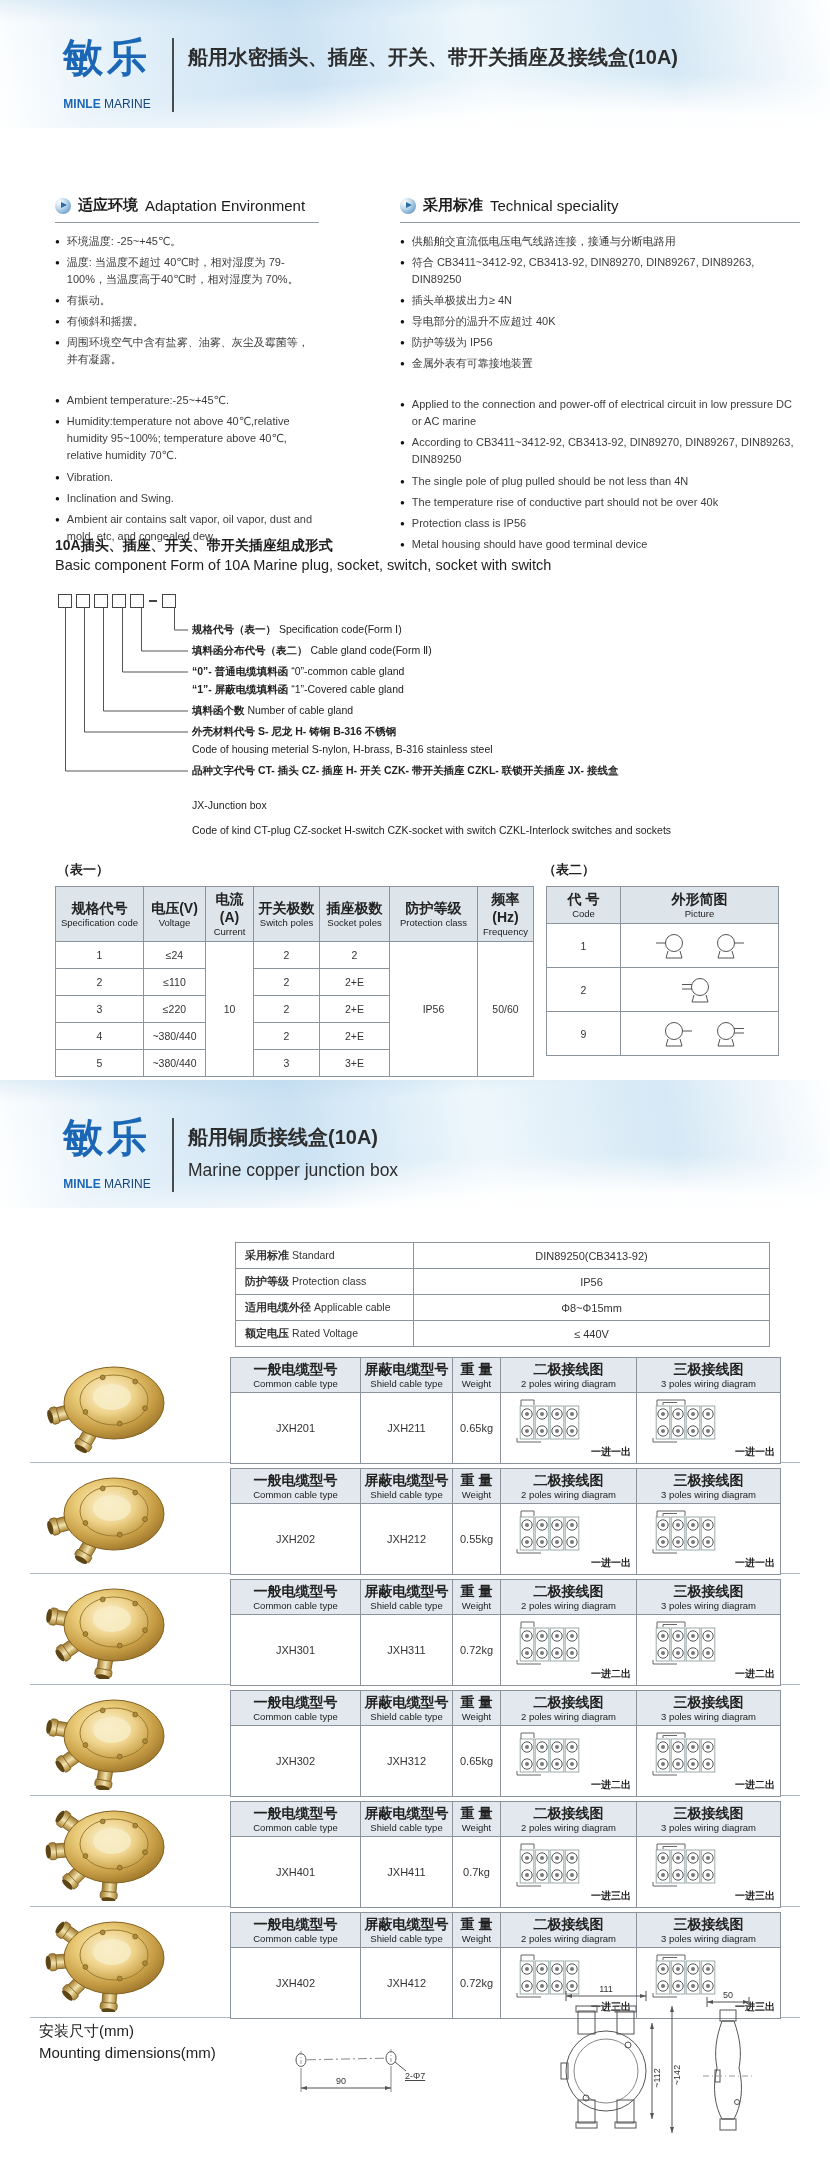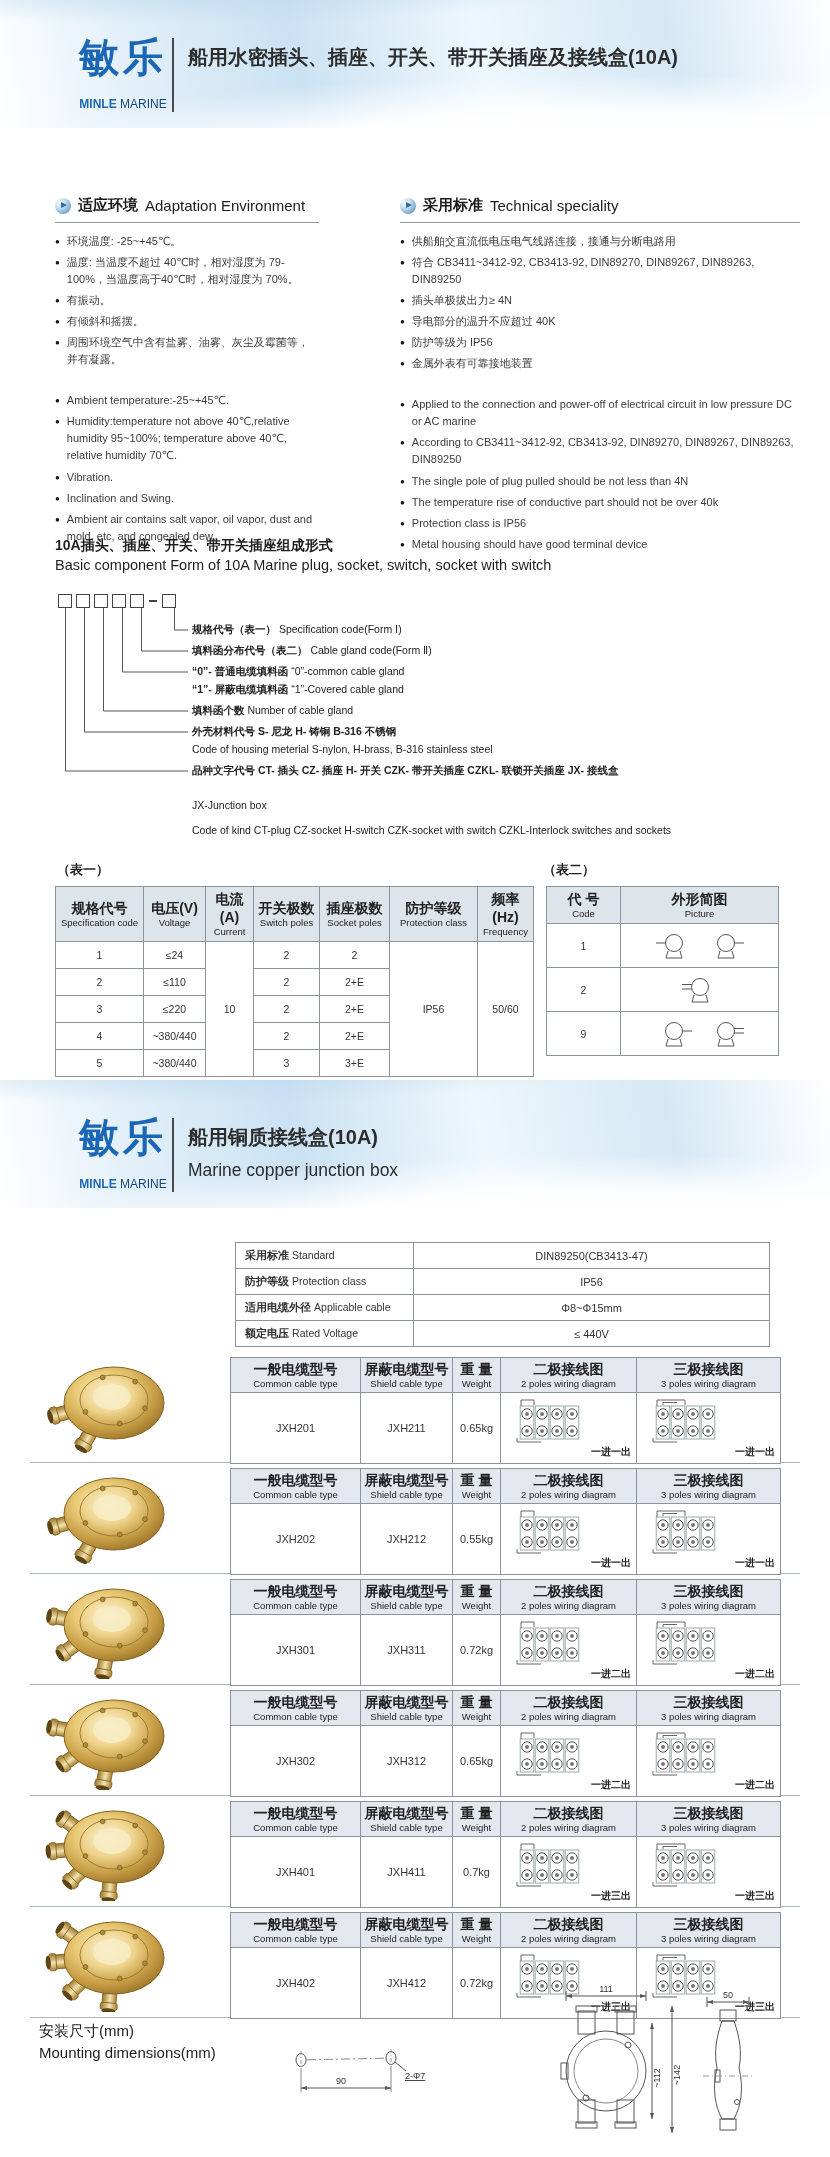--- a/index.html
+++ b/index.html
@@ -5,21 +5,21 @@
   html,body{margin:0;padding:0;background:#fff;}
   .page{position:relative;width:830px;height:2157px;background:#fff;overflow:hidden;
         font-family:"Liberation Sans","DejaVu Sans",sans-serif;color:#333;}
   
   .band{position:absolute;left:0;width:830px;height:128px;
     background:
       radial-gradient(130% 120% at 75% 130%, rgba(255,255,255,.95) 35%, rgba(255,255,255,0) 60%),
       linear-gradient(78deg,#ffffff 0%,#e3f0f9 16%,#cbe2f3 36%,#eef7fc 58%,#d5e8f5 80%,#ffffff 100%);}
   .band::after{content:'';position:absolute;inset:0;
       background:radial-gradient(90% 70% at 20% -30%, rgba(178,211,235,.55) 30%, rgba(255,255,255,0) 70%);}
-  .logo{position:absolute;left:68px;top:36px;width:110px;text-align:center;z-index:2;}
+  .logo{position:absolute;left:52px;top:36px;width:110px;text-align:center;z-index:2;}
   .logo-cn{font-size:40px;font-weight:bold;color:#1b67b5;letter-spacing:4px;line-height:1.05;
            font-family:"DejaVu Sans",sans-serif;}
   .logo-en{margin-top:19px;font-size:12px;color:#17457e;white-space:nowrap;}
   .logo-en b{color:#1b67b5;}
   .band-divider{position:absolute;left:172px;top:38px;height:74px;width:2px;background:#4a4a4a;z-index:2;}
   .band-title{position:absolute;left:188px;top:44px;z-index:2;}
   .band-title .cn{font-size:20px;font-weight:bold;color:#2d2d2d;}
   .band-title .en{font-size:17.5px;color:#2d2d2d;margin-top:9px;}
   
   .col{position:absolute;top:196px;}
@@ -395,21 +395,21 @@
   </div>
 
   <table class="grid" id="standards" style="left:235px;top:1242px">
       <colgroup>
         <col style="width:178px">
         <col style="width:356px">
       </colgroup>
       <tbody>
         <tr>
           <td class="lbl"><span class="s-cn">采用标准</span> <span class="s-en">Standard</span></td>
-          <td>DIN89250(CB3413-47)</td>
+          <td>DIN89250(CB3413-92)</td>
         </tr>
         <tr>
           <td class="lbl"><span class="s-cn">防护等级</span> <span class="s-en">Protection class</span></td>
           <td>IP56</td>
         </tr>
         <tr>
           <td class="lbl"><span class="s-cn">适用电缆外径</span> <span class="s-en">Applicable cable</span></td>
           <td>Φ8~Φ15mm</td>
         </tr>
         <tr>

